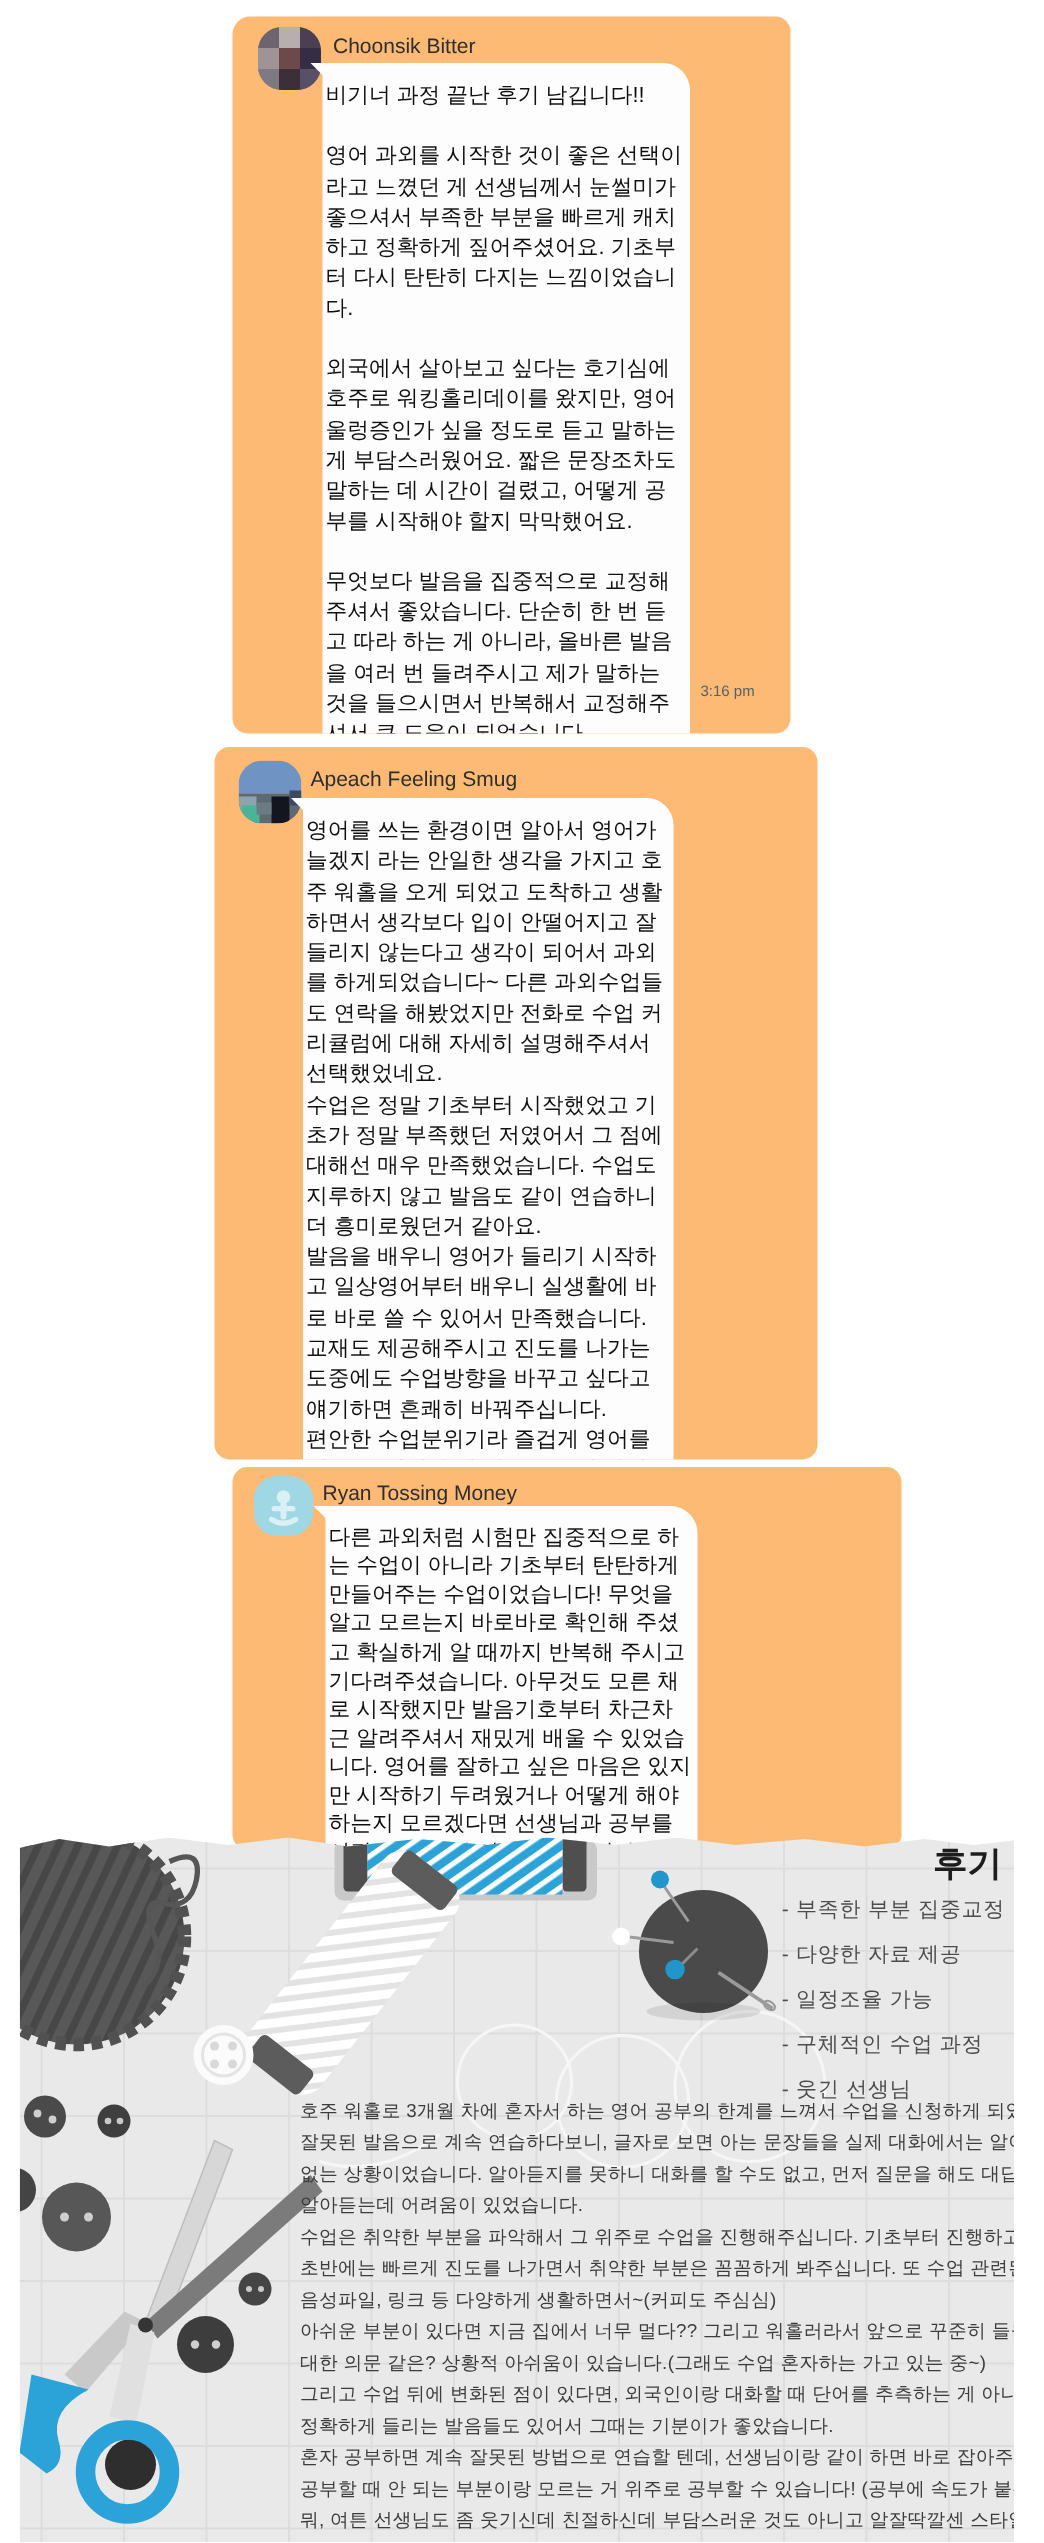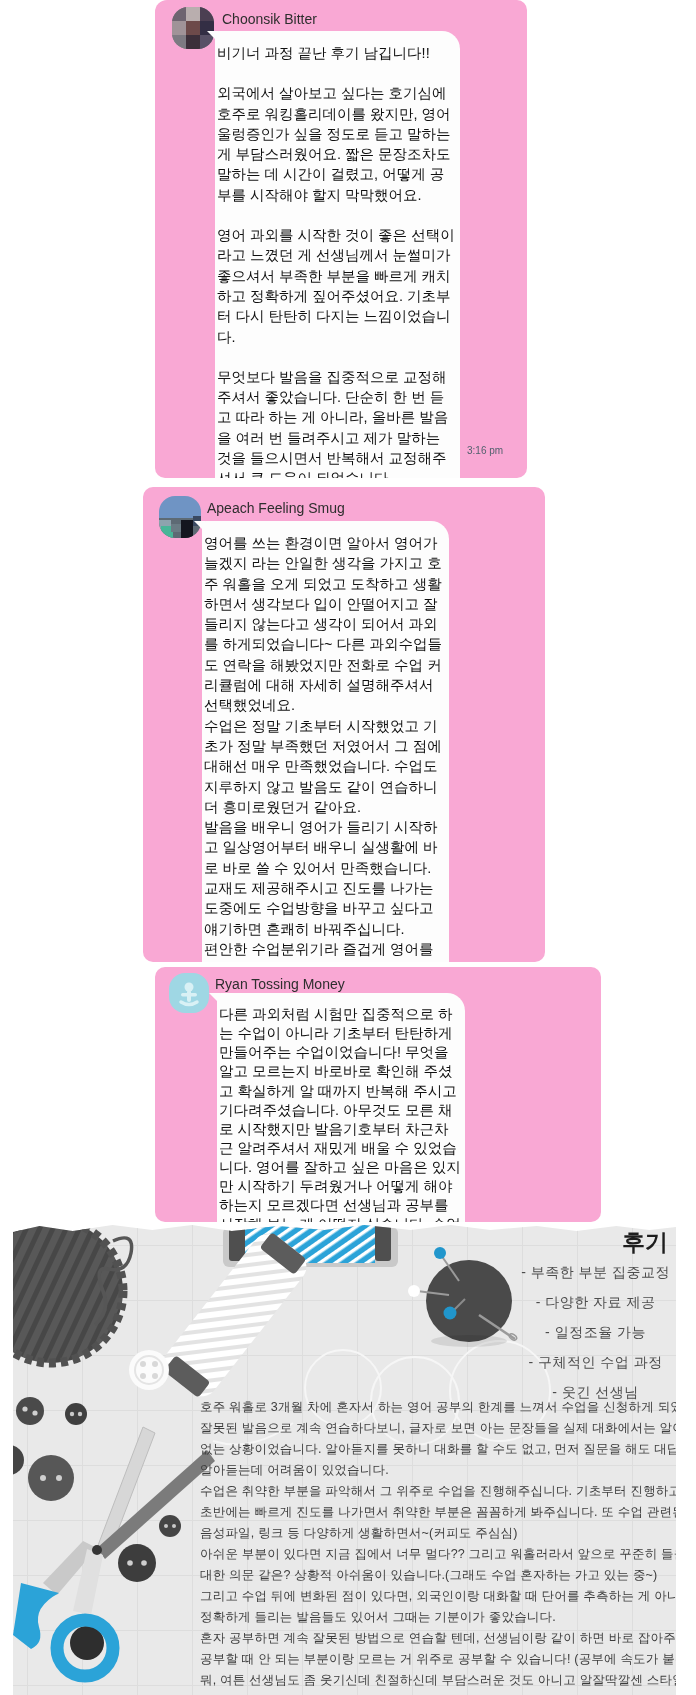--- a/index.html
+++ b/index.html
@@ -1,19 +1,19 @@
 <!DOCTYPE html>
 <html><head>
 <meta charset="utf-8">
 <style>
   html,body{margin:0;padding:0;background:#ffffff;}
   .stage{position:relative;width:696px;height:1695px;background:#ffffff;overflow:hidden;
          font-family:"Liberation Sans","DejaVu Sans",sans-serif;}
   
-  .chat-fragment{position:absolute;background:#f9a8d4;border-radius:10px;overflow:hidden;}
+  .chat-fragment{position:absolute;background:#fdba74;border-radius:10px;overflow:hidden;margin-top:11px;}
   .frag1{left:155px;top:0;width:372px;height:478px;border-top-left-radius:12px;}
   .frag2{left:143px;top:487px;width:402px;height:475px;}
   .frag3{left:155px;top:967px;width:446px;height:255px;}
   .avatar{position:absolute;width:42px;height:42px;border-radius:16px;overflow:hidden;}
   .avatar svg{display:block;}
   .sender{position:absolute;font-size:14px;color:#2e2e2e;white-space:nowrap;}
   .bubble{position:absolute;background:#fdfdfd;border-radius:4px 18px 18px 18px;
           padding:12px 2px;box-sizing:border-box;color:#101010;font-size:14.5px;
           line-height:1.40;word-break:break-all;}
   .bubble:before{content:"";position:absolute;left:-8px;top:0;width:0;height:0;
@@ -26,21 +26,21 @@
   
   .note{position:absolute;left:13px;top:1223px;width:663px;height:472px;background:#e9e9e9;
         background-image:linear-gradient(#dddddd 1px,transparent 1px),
                          linear-gradient(90deg,#dddddd 1px,transparent 1px);
         background-size:55px 55px;background-position:14px 22px;overflow:hidden;
         clip-path:polygon(0 9px,4% 3px,9% 8px,15% 2px,21% 7px,27% 2px,33% 8px,40% 3px,47% 7px,
                   53% 2px,60% 7px,66% 2px,72% 7px,79% 3px,85% 8px,91% 3px,96% 7px,100% 4px,
                   100% 100%,0 100%);}
   .craft-svg{position:absolute;left:0;top:0;}
   .note-title{position:absolute;right:8px;top:4px;font-size:23px;font-weight:bold;color:#1d1d1d;}
-  .bullet-list{position:absolute;right:6px;top:34px;text-align:center;color:#4d4d4d;
+  .bullet-list{position:absolute;right:6px;top:34px;text-align:left;color:#4d4d4d;
                font-size:14px;letter-spacing:0.5px;}
   .bullet-list div{height:30px;line-height:30px;white-space:nowrap;}
   .hand-lines{position:absolute;left:187px;top:174px;width:466px;color:#3c3c3c;
               font-size:12.5px;letter-spacing:0.2px;}
   .hand-lines div{height:21px;line-height:21px;white-space:nowrap;}
 </style>
 </head>
 <body>
 
 <div class="stage">
@@ -56,22 +56,22 @@
         <rect x="14" y="14" width="14" height="14" fill="#6d4a4a"></rect>
         <rect x="28" y="14" width="14" height="14" fill="#332e44"></rect>
         <rect x="0" y="28" width="14" height="14" fill="#7d7a82"></rect>
         <rect x="14" y="28" width="14" height="14" fill="#3c2f3a"></rect>
         <rect x="28" y="28" width="14" height="14" fill="#585066"></rect>
       </svg>
     </div>
     <div class="sender" style="left:67px;top:11px;">Choonsik Bitter</div>
     <div class="bubble" style="left:60px;top:31px;width:245px;min-height:425px;">
       <p class="para gap">비기너 과정 끝난 후기 남깁니다!!</p>
+      <p class="para gap">영어 과외를 시작한 것이 좋은 선택이라고 느꼈던 게 선생님께서 눈썰미가 좋으셔서 부족한 부분을 빠르게 캐치하고 정확하게 짚어주셨어요. 기초부터 다시 탄탄히 다지는 느낌이었습니다.</p>
       <p class="para gap">외국에서 살아보고 싶다는 호기심에 호주로 워킹홀리데이를 왔지만, 영어 울렁증인가 싶을 정도로 듣고 말하는 게 부담스러웠어요. 짧은 문장조차도 말하는 데 시간이 걸렸고, 어떻게 공부를 시작해야 할지 막막했어요.</p>
-      <p class="para gap">영어 과외를 시작한 것이 좋은 선택이라고 느꼈던 게 선생님께서 눈썰미가 좋으셔서 부족한 부분을 빠르게 캐치하고 정확하게 짚어주셨어요. 기초부터 다시 탄탄히 다지는 느낌이었습니다.</p>
       <p class="para gap">무엇보다 발음을 집중적으로 교정해주셔서 좋았습니다. 단순히 한 번 듣고 따라 하는 게 아니라, 올바른 발음을 여러 번 들려주시고 제가 말하는 것을 들으시면서 반복해서 교정해주셔서 큰 도움이 되었습니다.</p>
 
     </div>
     <div class="timestamp" style="left:312px;top:445px;">3:16 pm</div>
   </div>
 
   <div class="chat-fragment frag2">
     <div class="avatar" style="left:16px;top:9px;">
       <svg width="42" height="42" viewBox="0 0 42 42">
         <rect x="0" y="0" width="42" height="22" fill="#6f94c4"></rect>

